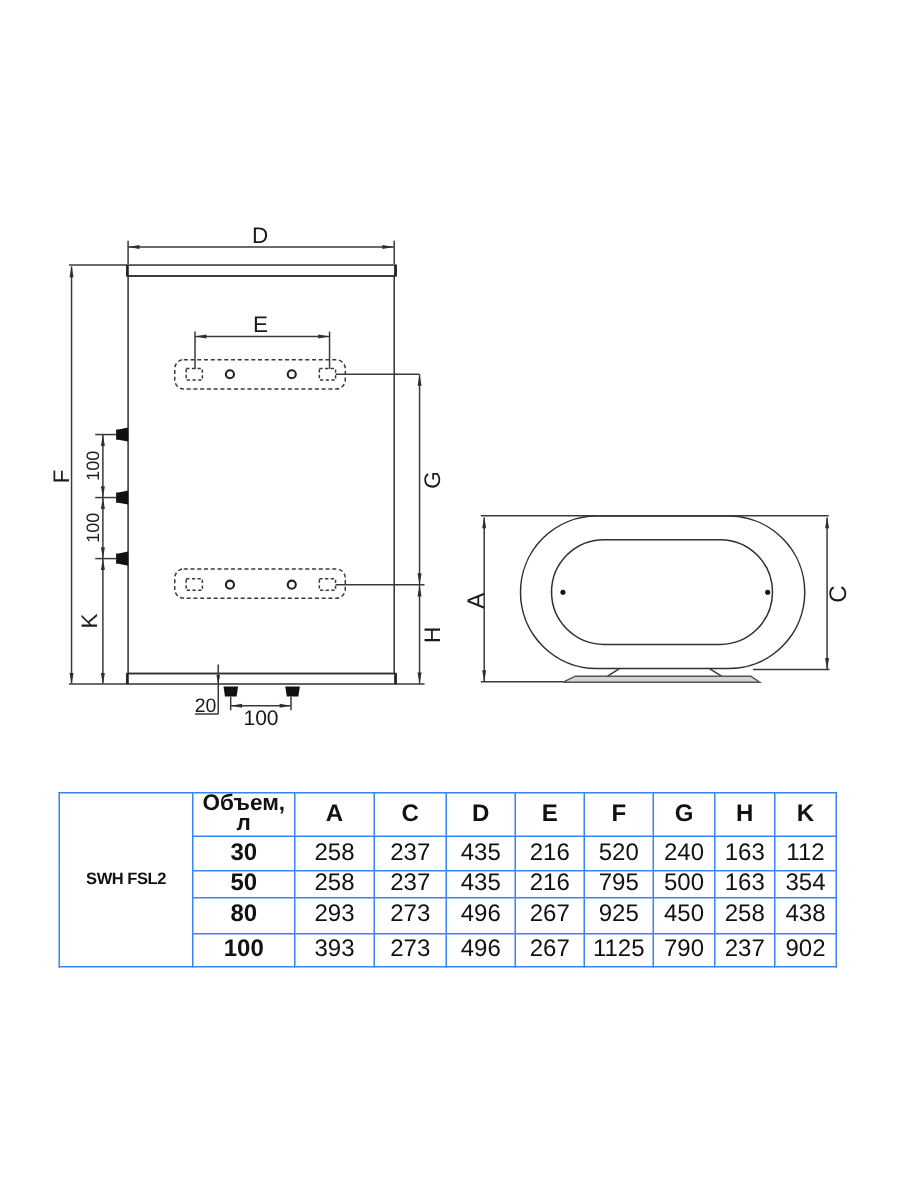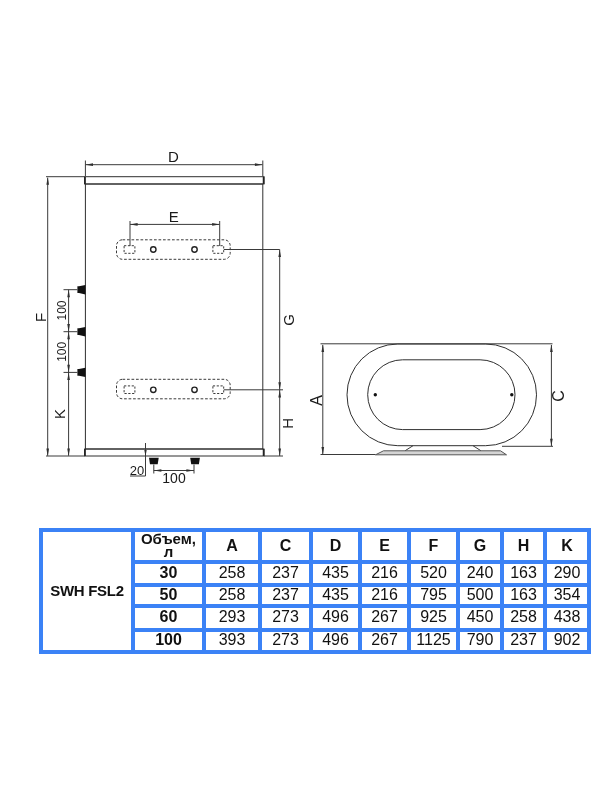--- a/index.html
+++ b/index.html
@@ -1,24 +1,24 @@
 <!DOCTYPE html>
 <html><head>
 <meta charset="utf-8">
 <style>
   html,body{margin:0;padding:0;background:#fff;}
   #page{position:relative;width:600px;height:800px;background:#fff;overflow:hidden;
         font-family:"Liberation Sans", sans-serif;}
   svg{position:absolute;left:0;top:0;}
   table{border-collapse:collapse;position:absolute;left:39px;top:528px;
         font-family:"Liberation Sans", sans-serif;color:#111;}
-  td{border:4px solid #3b82f6;text-align:center;padding:0;font-size:16px;line-height:1.05;}
+  td{border:1px solid #3b82f6;text-align:center;padding:0;font-size:16px;line-height:1.05;}
   .b{font-weight:bold;}
   tr.hd td{height:28px;line-height:12.6px;font-weight:bold;}
-  td.mod{font-size:15px;letter-spacing:-0.3px;}
+  td.mod{font-size:11px;letter-spacing:-0.3px;}
   td.vol{font-size:15px;}
 </style>
 </head>
 <body>
 <div id="page">
 
 <svg width="600" height="800" viewBox="0 0 600 800">
   <g fill="none" stroke="#3a3a3a" stroke-width="1">
 
     <rect x="84.6" y="176.7" width="179.4" height="7.3" stroke="#2f2f2f"></rect>
@@ -200,37 +200,37 @@
 
   <tr style="height:23px;">
           <td class="b">30</td>
           <td>258</td>
           <td>237</td>
           <td>435</td>
           <td>216</td>
           <td>520</td>
           <td>240</td>
           <td>163</td>
-          <td>290</td>
+          <td>112</td>
         </tr>
 
   <tr style="height:17px;">
           <td class="b">50</td>
           <td>258</td>
           <td>237</td>
           <td>435</td>
           <td>216</td>
           <td>795</td>
           <td>500</td>
           <td>163</td>
           <td>354</td>
         </tr>
 
   <tr style="height:24px;">
-          <td class="b">60</td>
+          <td class="b">80</td>
           <td>293</td>
           <td>273</td>
           <td>496</td>
           <td>267</td>
           <td>925</td>
           <td>450</td>
           <td>258</td>
           <td>438</td>
         </tr>
 

